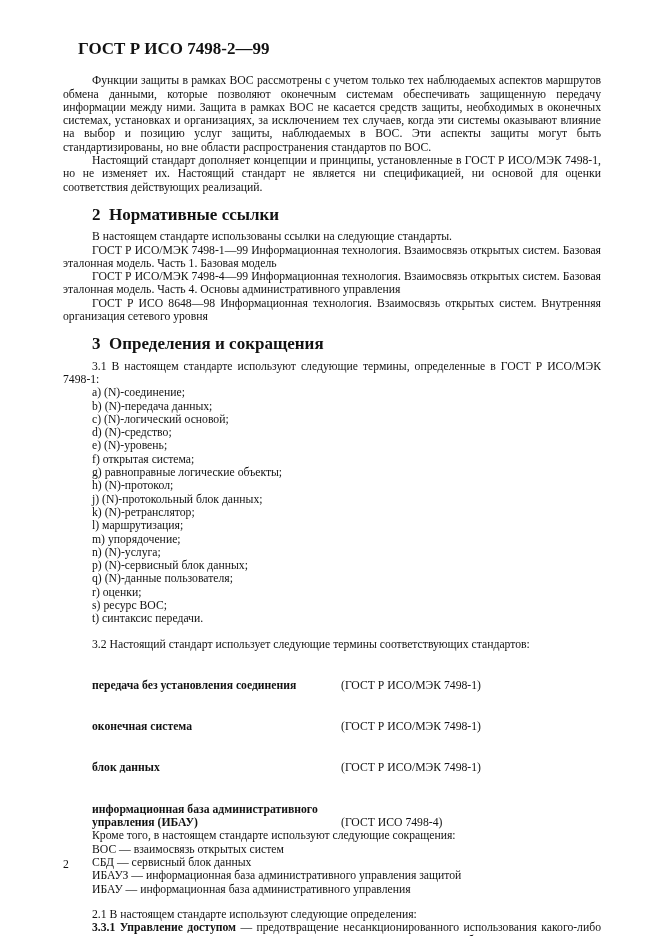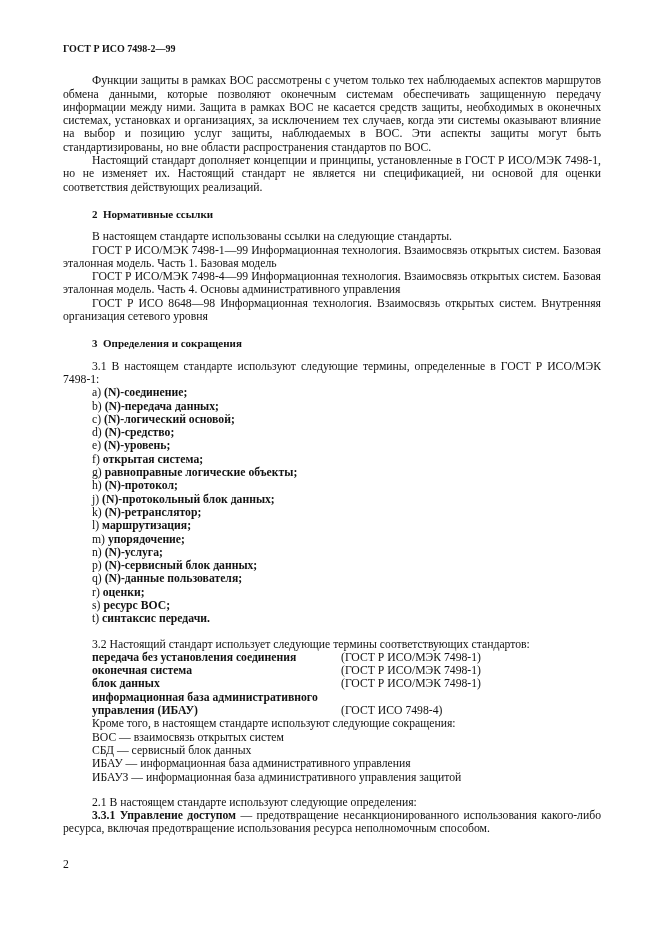--- a/index.html
+++ b/index.html
@@ -11,44 +11,45 @@
     position:relative;
     font-family:"Liberation Serif","DejaVu Serif",serif;
     font-size:11.7px;
     line-height:13.3px;
     color:#121212;
     padding:42px 60px 0 63px;
     overflow:hidden;
   }
   .hdr {
     font-weight:bold;
-    font-size:10px;
+    font-size:17px;
     margin-bottom:19px;
+    margin-left:15px;
   }
   p.body {
     text-align:justify;
     text-indent:29px;
   }
   h2.sec {
-    font-size:11px;
+    font-size:17px;
     font-weight:bold;
     margin:14px 0 9px 29px;
     white-space:pre;
   }
   .refs p.body { margin:0; }
   .term-list { }
   .term-item { padding-left:29px; }
   .term-item .letter { font-weight:normal; }
-  .term-item b { font-weight:bold; }
+  .term-item b { font-weight:normal; }
   .xref-row {
     display:grid;
     grid-template-columns:249px auto;
     padding-left:29px;
   }
-  .xref-term { font-weight:bold; }
+  .xref-term { font-weight:bold;margin-top:28px; }
   .xref-src { align-self:end; white-space:nowrap; }
   .abbr { padding-left:29px; }
   .mt3 { margin-top:12px; }
   .pagenum {
     position:absolute;
     left:63px;
     top:858px;
     font-size:11.7px;
   }
 </style>
@@ -114,22 +115,22 @@
     <div class="xref-row">
       <span class="xref-term">информационная база административного управления (ИБАУ)</span>
       <span class="xref-src">(ГОСТ ИСО 7498-4)</span>
     </div>
   </div>
 
   <div class="abbr-block">
     <div class="abbr">Кроме того, в настоящем стандарте используют следующие сокращения:</div>
     <div class="abbr">ВОС — взаимосвязь открытых систем</div>
     <div class="abbr">СБД — сервисный блок данных</div>
+    <div class="abbr">ИБАУЗ — информационная база административного управления защитой</div>
     <div class="abbr">ИБАУ — информационная база административного управления</div>
-    <div class="abbr">ИБАУЗ — информационная база административного управления защитой</div>
   </div>
 
   <p class="body mt3">2.1 В настоящем стандарте используют следующие определения:</p>
 
   <p class="body"><b>3.3.1 Управление доступом</b><span> — предотвращение несанкционированного использования какого-либо ресурса, включая предотвращение использования ресурса неполномочным способом.</span></p>
 
   <div class="pagenum">2</div>
 
 </div>
 

